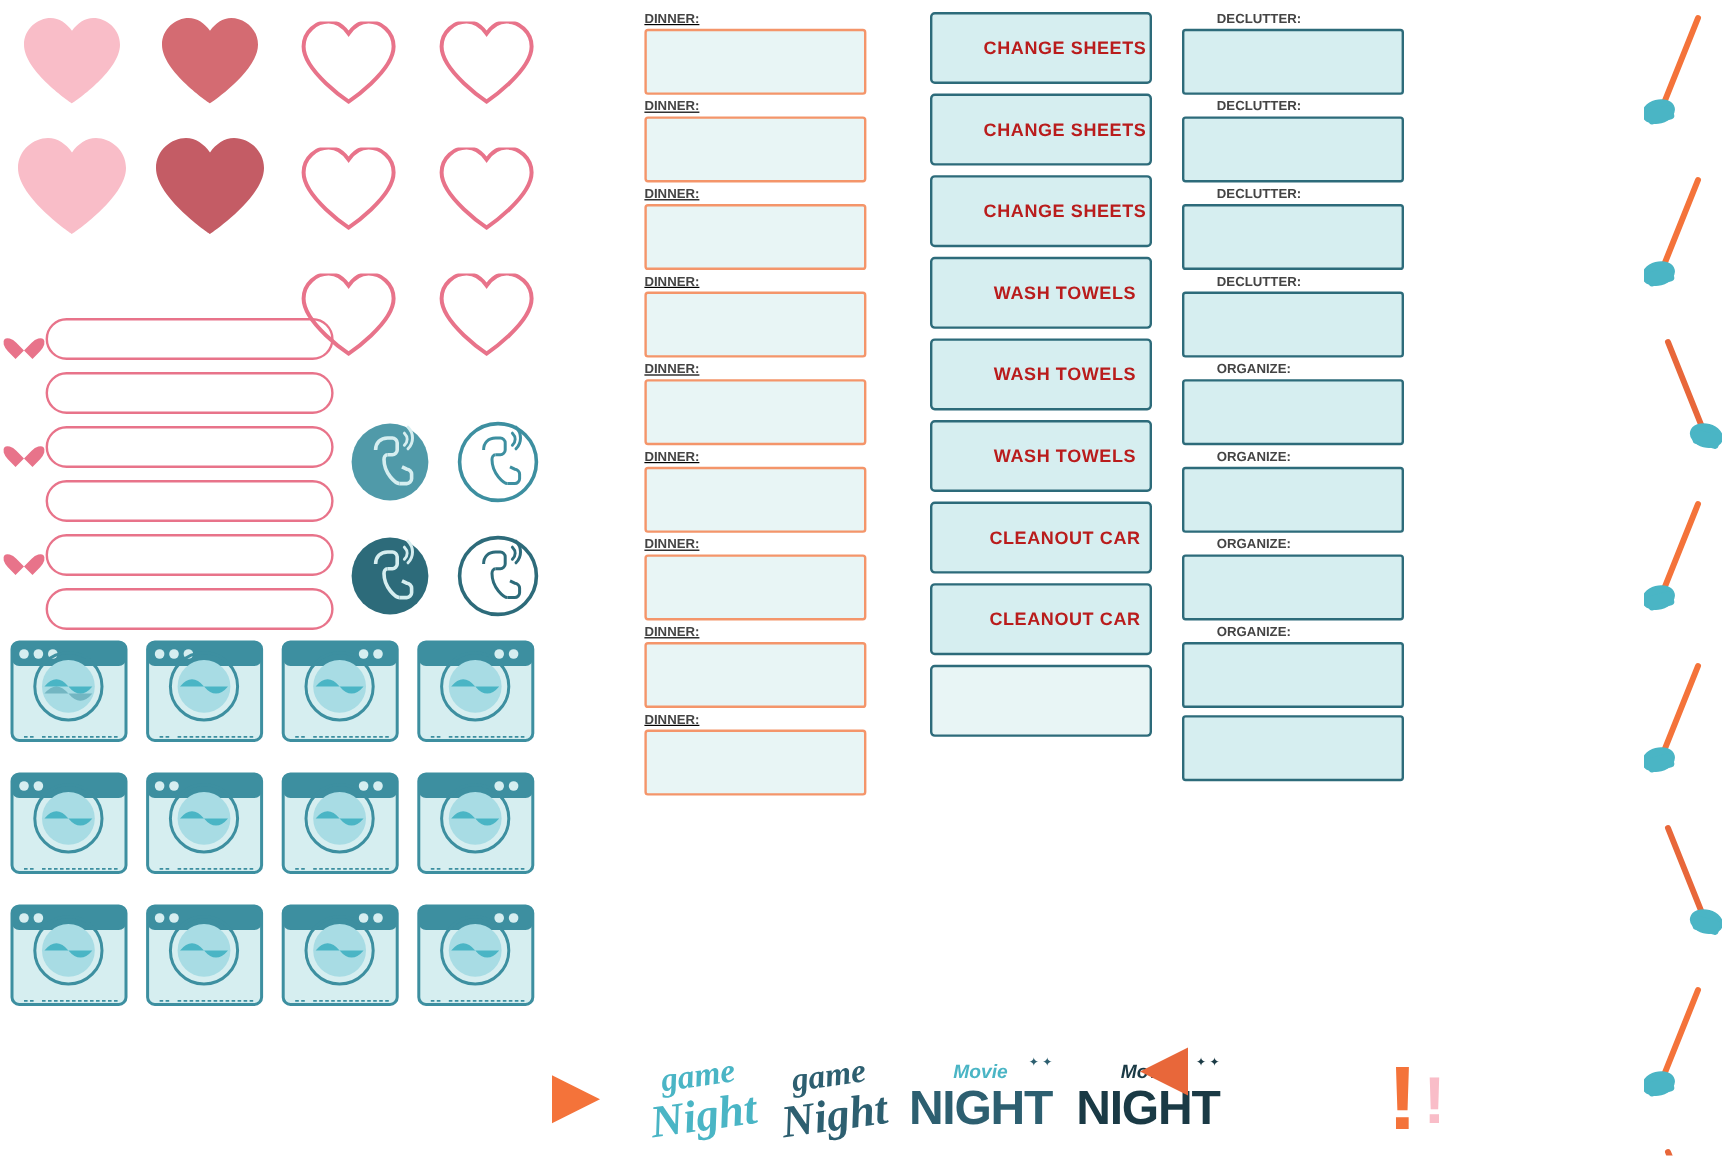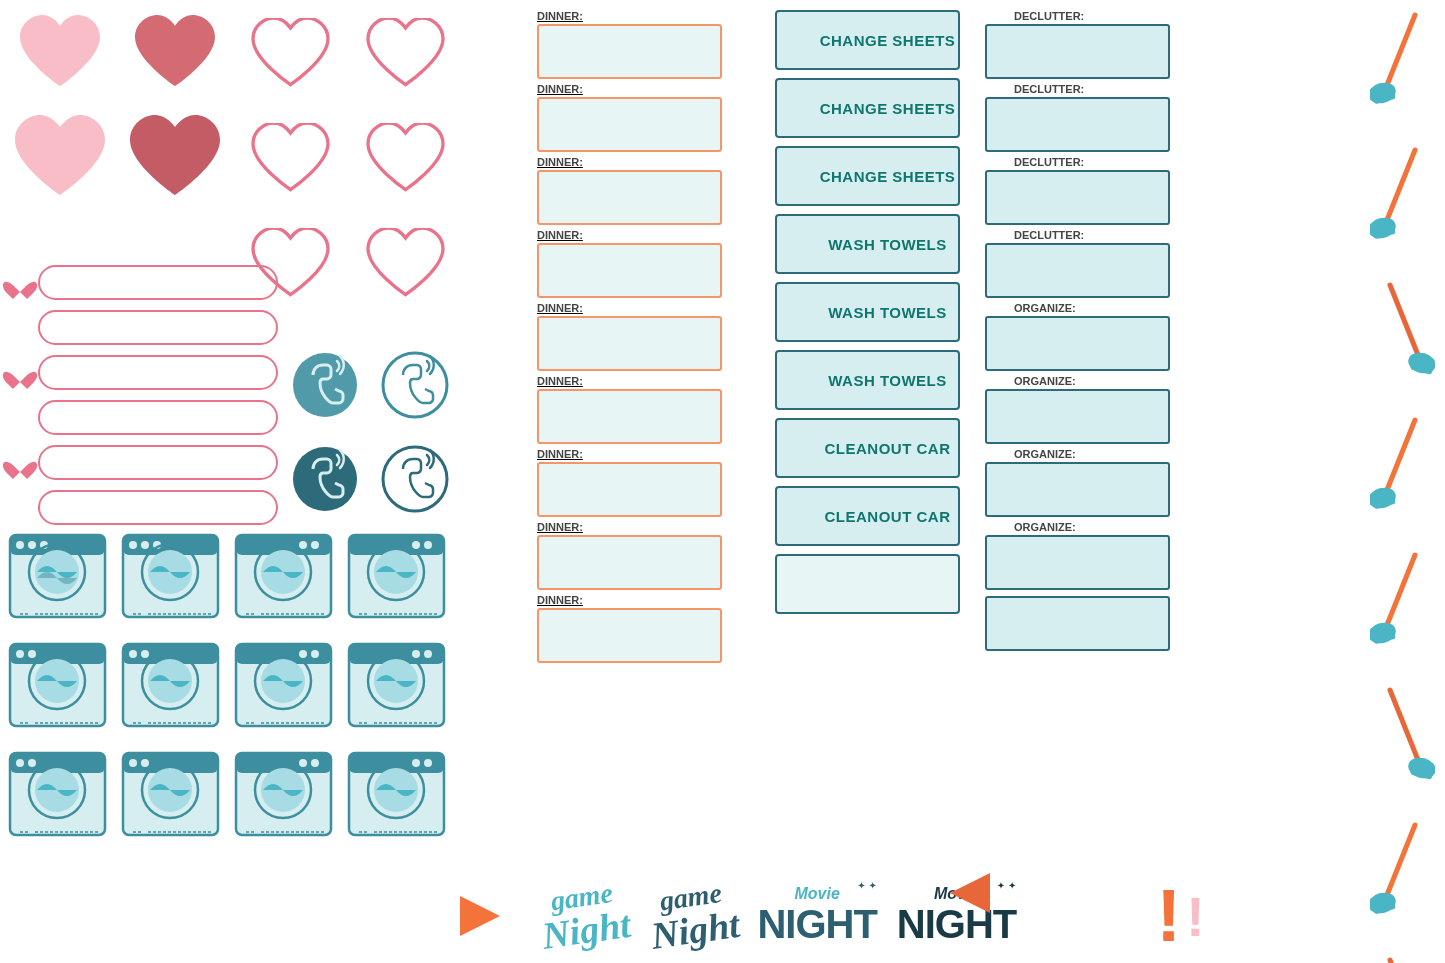--- a/index.html
+++ b/index.html
@@ -54,21 +54,21 @@
       width: 185px;
       height: 60px;
       border: 2.5px solid #2d6b7a;
       background: #d6eef0;
       border-radius: 4px;
       display: flex;
       align-items: center;
       justify-content: center;
       font-size: 15px;
       font-weight: bold;
-      color: #0f766e;
+      color: #b91c1c;
       letter-spacing: 0.5px;
       margin-bottom: 3px;
       padding-left: 40px;
     }
 
     
     .right-boxes {
       position: absolute;
       left: 985px;
       top: 10px;

